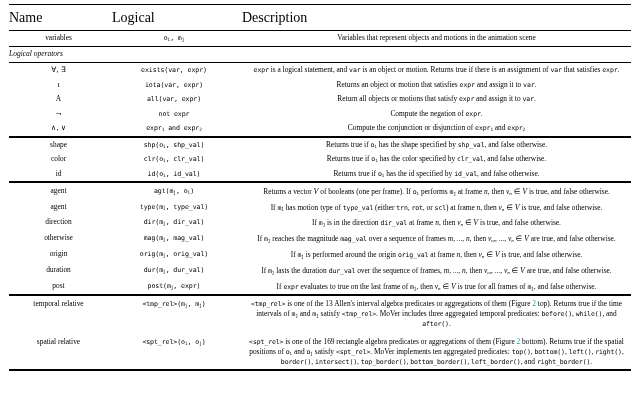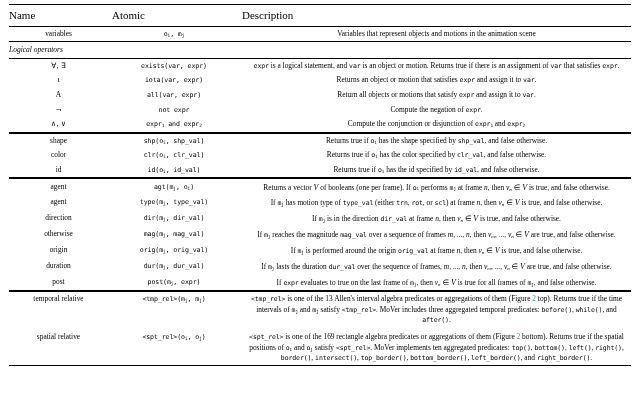--- a/index.html
+++ b/index.html
@@ -45,21 +45,21 @@
     font-size: 0;
   }
   .hr {
     height: 1px;
     background: #000;
     width: 100%;
   }
   .hr.thick { height: 1.1px; }
 
   tr.head td {
-    font-size: 11px;
+    font-size: 14px;
     padding: 2.6px 0 3.0px 0;
   }
   tr.data td {
     padding: 2.2px 0 2.2px 0;
     font-size: 7.4px;
     text-align: center;
   }
   tr.data td.name { padding-right: 4px; }
   tr.data td.syn  { padding-right: 6px; }
 
@@ -102,21 +102,21 @@
   <tbody>
 
     <tr class="rule-top">
       <td colspan="3">
             <div class="hr thick"></div>
           </td>
     </tr>
 
     <tr class="head">
       <td>Name</td>
-      <td>Atomic</td>
+      <td>Logical</td>
       <td>Description</td>
     </tr>
 
     <tr class="rule-mid">
       <td colspan="3">
             <div class="hr"></div>
           </td>
     </tr>
 
     <tr class="data">

